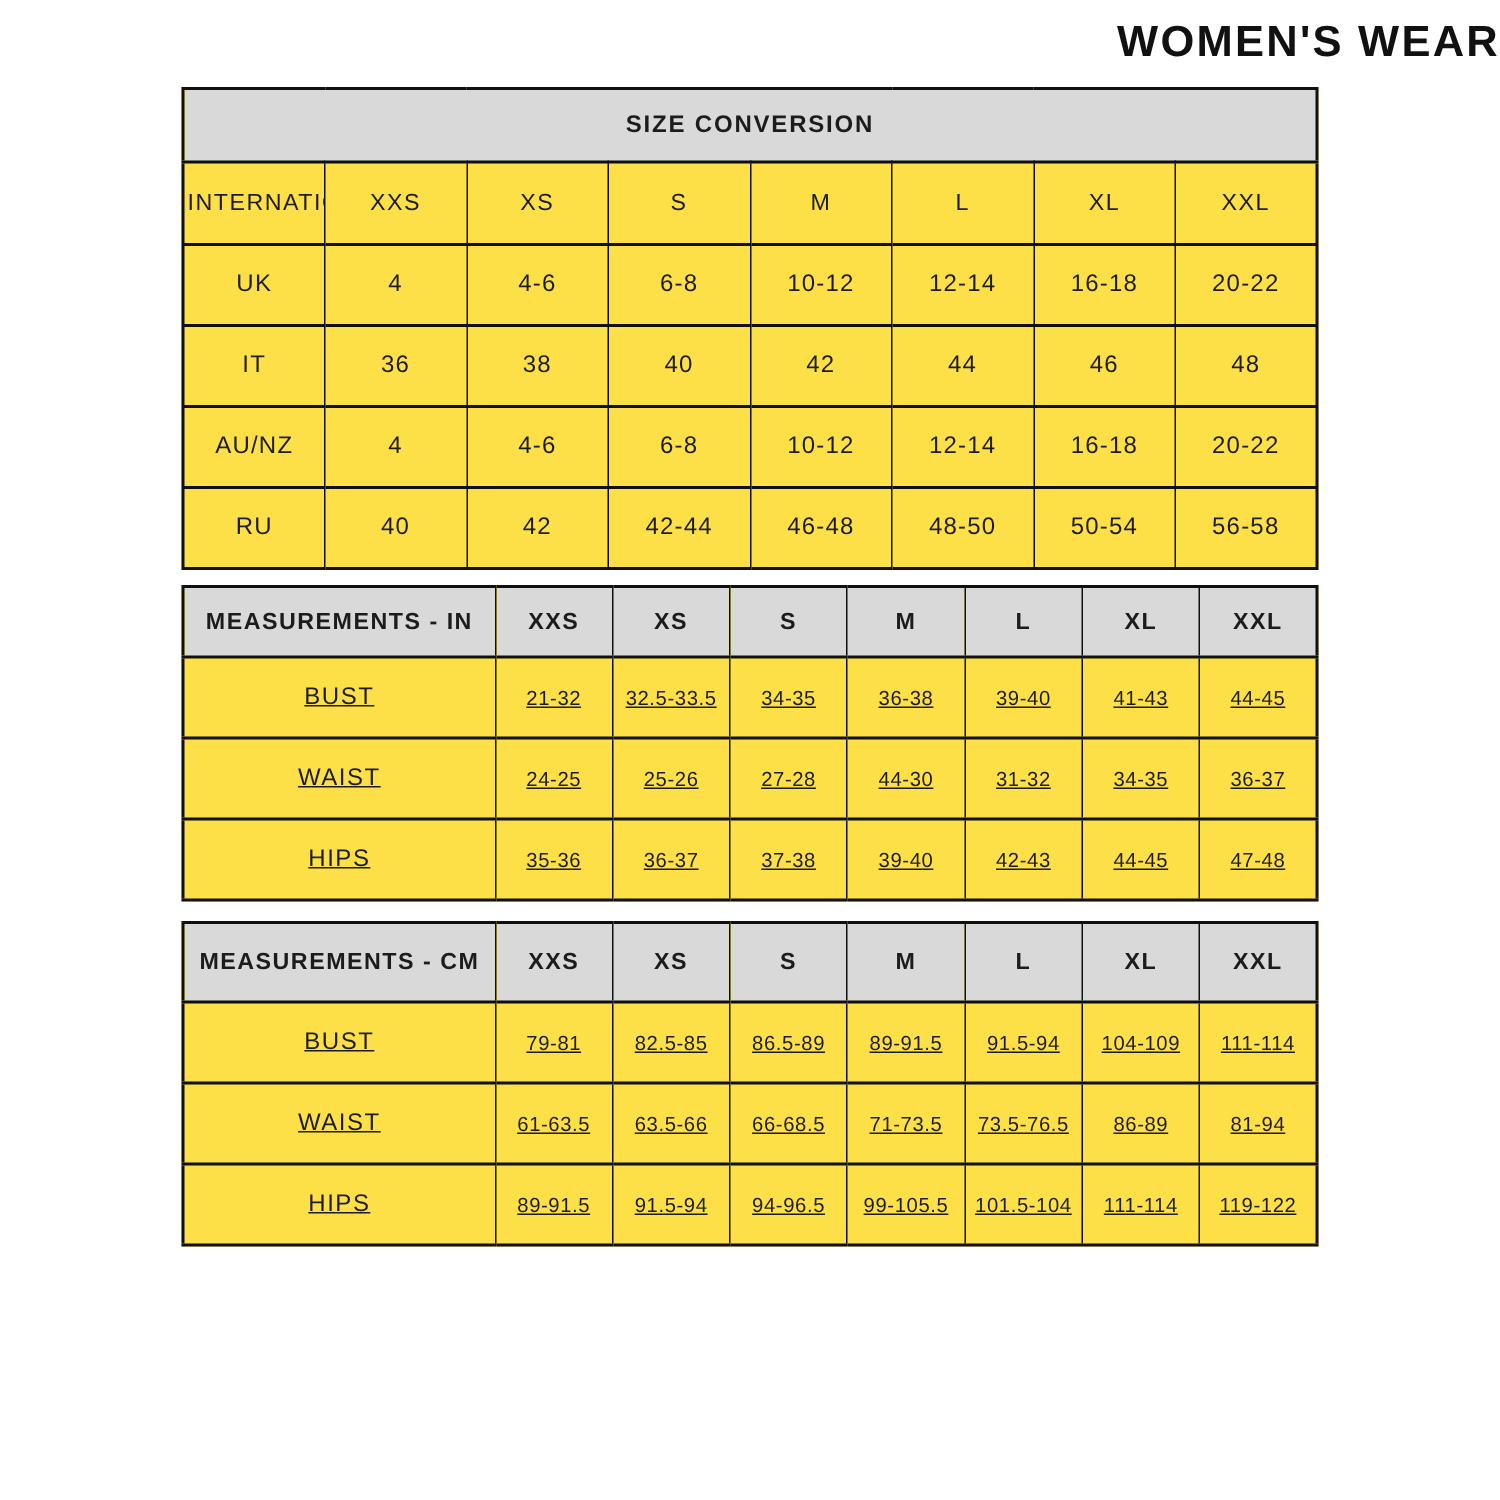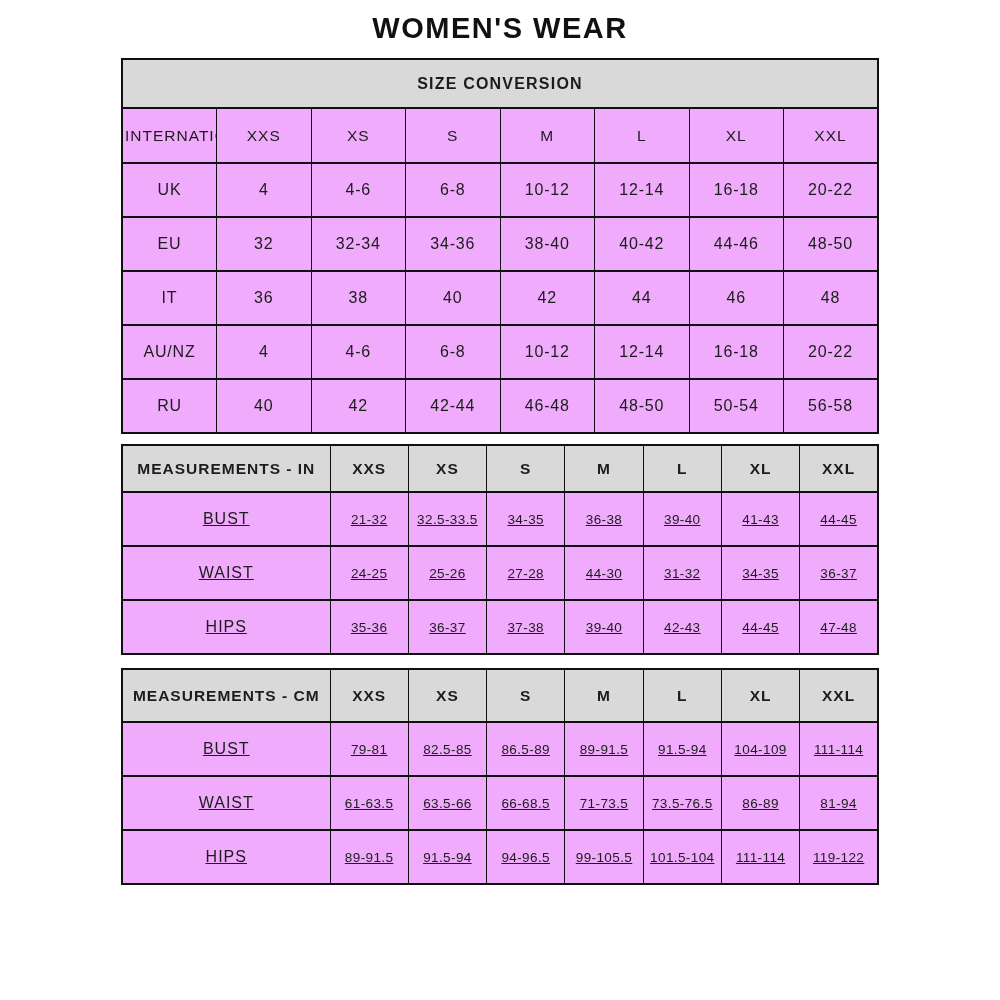--- a/index.html
+++ b/index.html
@@ -16,33 +16,33 @@
     background: #ffffff;
     font-family: "Liberation Sans", sans-serif;
     color: var(--text);
   }
   .page {
     width: 1000px;
     height: 1000px;
     padding-top: 12px;
   }
   h1.page-title {
-    text-align: center;
+    text-align: right;
     font-size: 29px;
     font-weight: 700;
     letter-spacing: 1.5px;
     margin: 0 0 13px 0;
     color: #111;
   }
   table.size-chart {
     border-collapse: collapse;
     table-layout: fixed;
     width: 758px;
     margin: 0 auto;
-    background: #f0abfc;
+    background: #fde047;
     border: 2.6px solid var(--border);
   }
   table.size-chart td, table.size-chart th {
     border: 1.6px solid var(--border);
     border-top-width: 2.3px;
     border-bottom-width: 2.3px;
     text-align: center;
     vertical-align: middle;
     padding: 0 2px;
     font-weight: 400;
@@ -121,30 +121,20 @@
           <td class="label-col row-label">UK</td>
           <td class="value-cell">4</td>
           <td class="value-cell">4-6</td>
           <td class="value-cell">6-8</td>
           <td class="value-cell">10-12</td>
           <td class="value-cell">12-14</td>
           <td class="value-cell">16-18</td>
           <td class="value-cell">20-22</td>
         </tr>
         <tr class="data-row">
-          <td class="label-col row-label">EU</td>
-          <td class="value-cell">32</td>
-          <td class="value-cell">32-34</td>
-          <td class="value-cell">34-36</td>
-          <td class="value-cell">38-40</td>
-          <td class="value-cell">40-42</td>
-          <td class="value-cell">44-46</td>
-          <td class="value-cell">48-50</td>
-        </tr>
-        <tr class="data-row">
           <td class="label-col row-label">IT</td>
           <td class="value-cell">36</td>
           <td class="value-cell">38</td>
           <td class="value-cell">40</td>
           <td class="value-cell">42</td>
           <td class="value-cell">44</td>
           <td class="value-cell">46</td>
           <td class="value-cell">48</td>
         </tr>
         <tr class="data-row">

